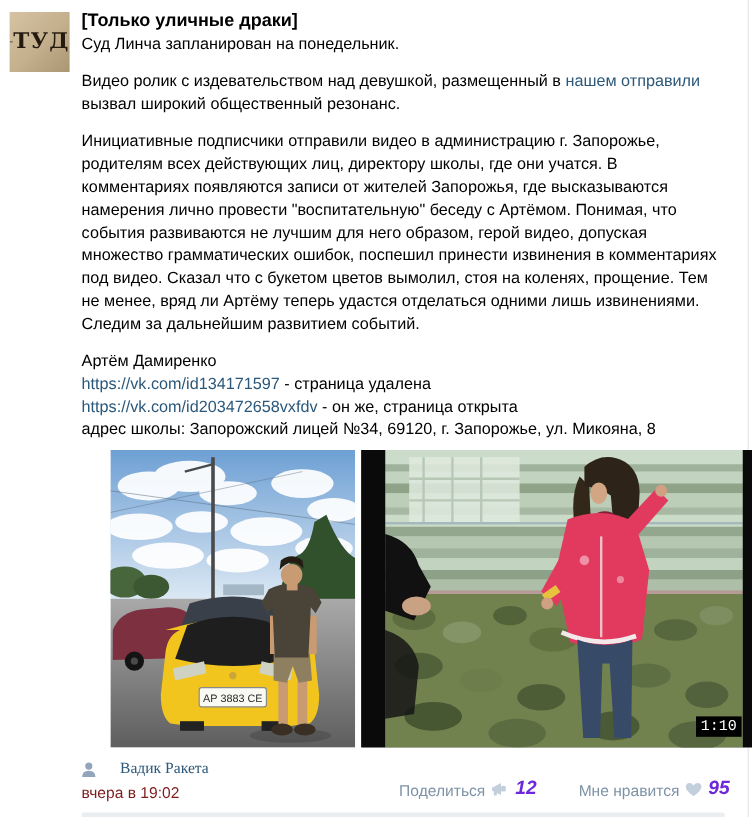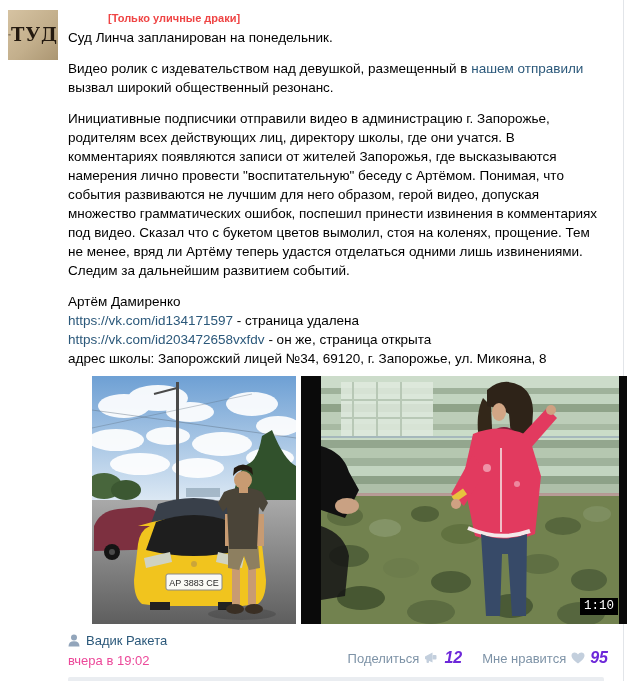--- a/index.html
+++ b/index.html
@@ -17,42 +17,42 @@
     background:linear-gradient(135deg,#d6c3a2 0%, #c3af8c 55%, #ab9672 100%);
     display:flex; flex-direction:row; align-items:center; justify-content:center;
   }
   .avatar-label {
     font-family:"DejaVu Serif", serif; font-weight:bold; font-size:18px;
     color:#241a10; line-height:16px; letter-spacing:1px; margin-top:-1px;
   }
 
   .content { position:absolute; left:60px; top:0; width:540px; }
 
-  .group-name { display:inline-block; color:#ef4444; font-weight:bold; font-size:11px; line-height:19px; text-decoration:none; cursor:pointer;margin-left:40px; }
+  .group-name { display:inline-block; color:#000000; font-weight:bold; font-size:15px; line-height:19px; text-decoration:none; cursor:pointer; }
   .txt { font-size:13.5px; line-height:19px; color:#000; }
   .para { margin:12px 0 0 0; }
   .blockline { display:block; }
   a.link { color:#2b587a; text-decoration:none; cursor:pointer; }
 
   
   .media-row { margin-top:8px; display:flex; gap:5px;padding-left:24px; }
   .photo { width:204px; height:248px; cursor:pointer; flex:0 0 auto; }
   .video { position:relative; width:331px; height:248px; cursor:pointer; flex:0 0 auto;font-family:Liberation Mono, monospace; }
   .video svg, .photo svg { display:block; }
   .duration {
     position:absolute; right:14px; bottom:9px; background:#000; color:#fff;
     font-size:12.5px; line-height:17px; padding:0 4px;
   }
 
   
   .footer { margin-top:9px; display:flex; justify-content:space-between; align-items:flex-end; width:540px; }
-  .signer-row { display:flex; align-items:center; gap:6px; }
+  .signer-row { display:flex; align-items:flex-end; gap:20px;font-family:Liberation Serif, serif; }
   .signer-link { color:#2b587a; font-size:13px; text-decoration:none; cursor:pointer; }
-  .time { margin-top:5px; color:#ec4899; font-size:13px; }
-  .actions { display:flex; gap:20px; align-items:center; padding-bottom:1px; }
+  .time { margin-top:5px; color:#7f1d1d; font-size:13px; }
+  .actions { display:flex; gap:35px; align-items:center; padding-bottom:1px; }
   .action { display:flex; align-items:center; gap:5px; cursor:pointer; }
   .action-label { color:#7e93a7; font-size:13px; }
   .count { color:#6d28d9; font-weight:bold; font-size:16px;font-style:italic; }
 
   .comments-button {
     margin-top:9px; width:536px; height:29px; line-height:29px;
     background:#eaedf1; border-bottom:1px solid #d7dce2; border-radius:2px;
     text-align:center; color:#5f7590; font-size:13px; cursor:pointer;
   }
 </style>

